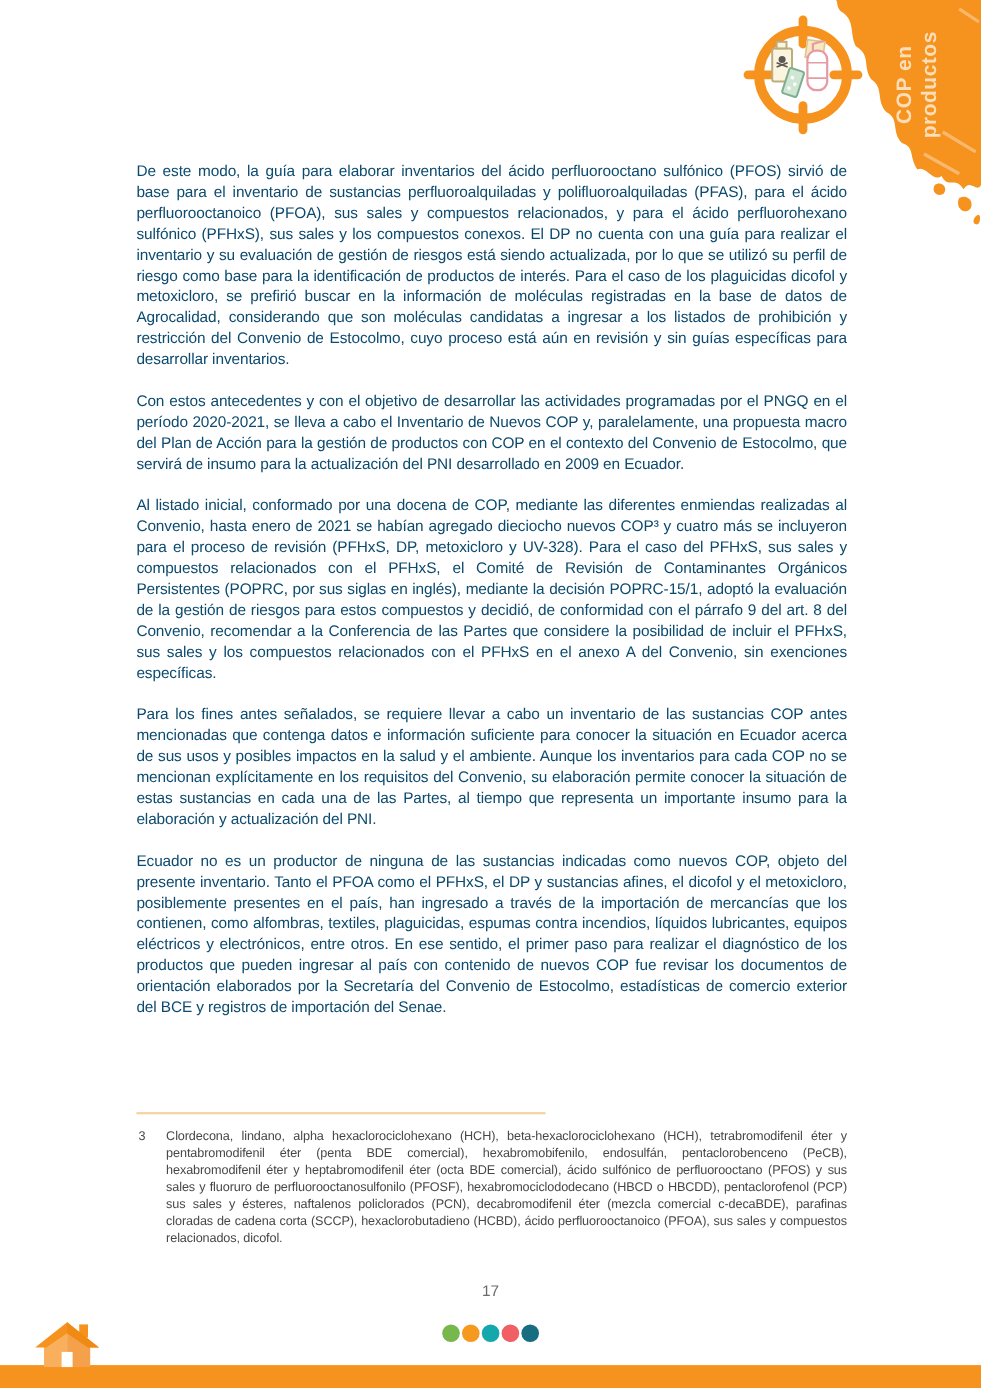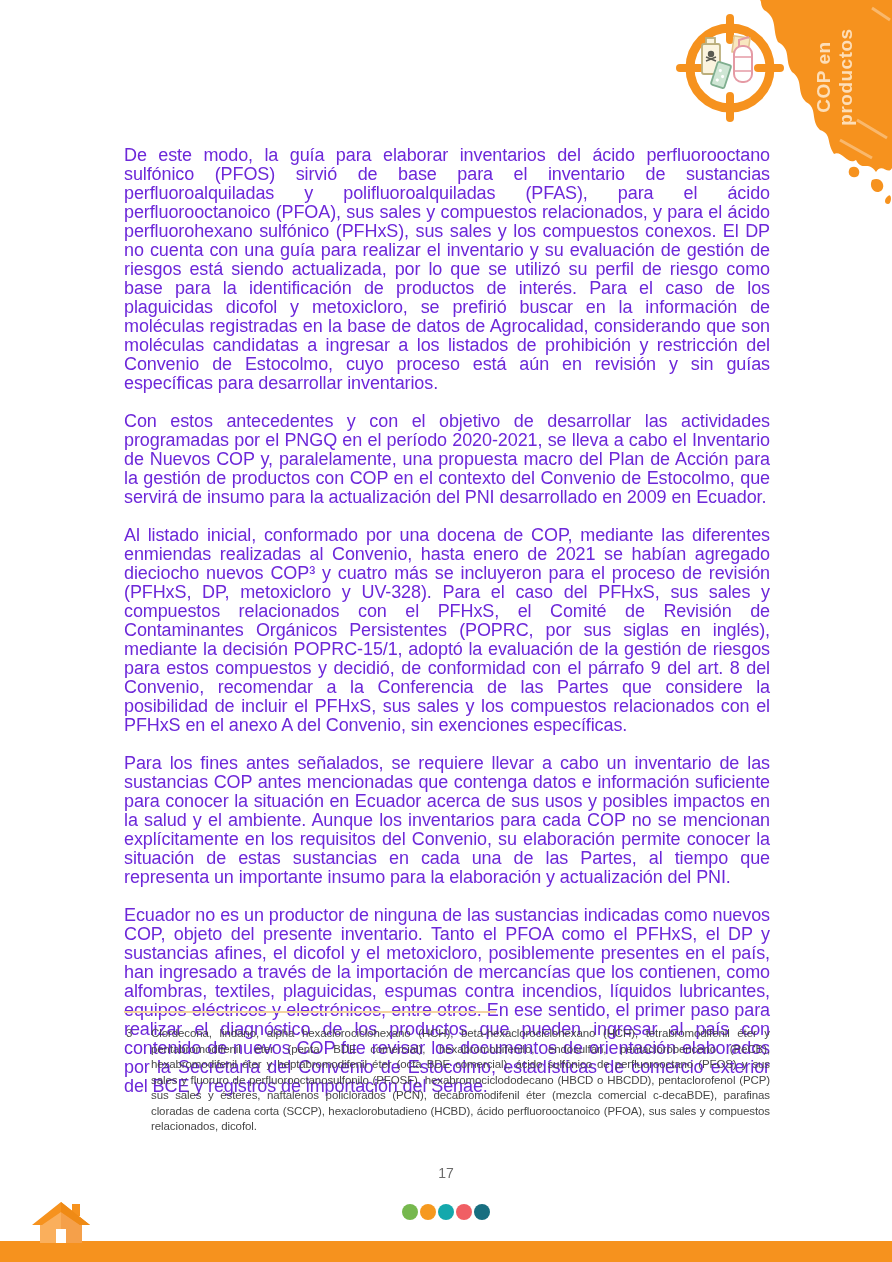--- a/index.html
+++ b/index.html
@@ -3,21 +3,21 @@
 <meta charset="utf-8">
 <style>
   html,body{margin:0;padding:0;background:#e8e8e8;}
   .page{
     position:relative;width:892px;height:1262px;background:#ffffff;
     font-family:"Liberation Sans",sans-serif;overflow:hidden;margin:0 auto;
   }
   
   .content{
     position:absolute;left:124px;top:146px;width:646px;
-    color:#6d28d9;font-size:18px;line-height:19px;
+    color:#0c4a6e;font-size:14px;line-height:19px;
     text-align:justify;letter-spacing:-0.1px;
   }
   .content p{margin:0 0 19px 0;}
   
   .footnote-area{position:absolute;left:124px;top:1011px;width:646px;}
   .fn-rule{width:372px;height:2px;background:#F5D3A0;margin:0 0 13px 0;}
   .footnote{
     position:relative;padding-left:27px;font-size:11.5px;line-height:15.5px;
     color:#474747;text-align:justify;letter-spacing:-0.1px;
   }

